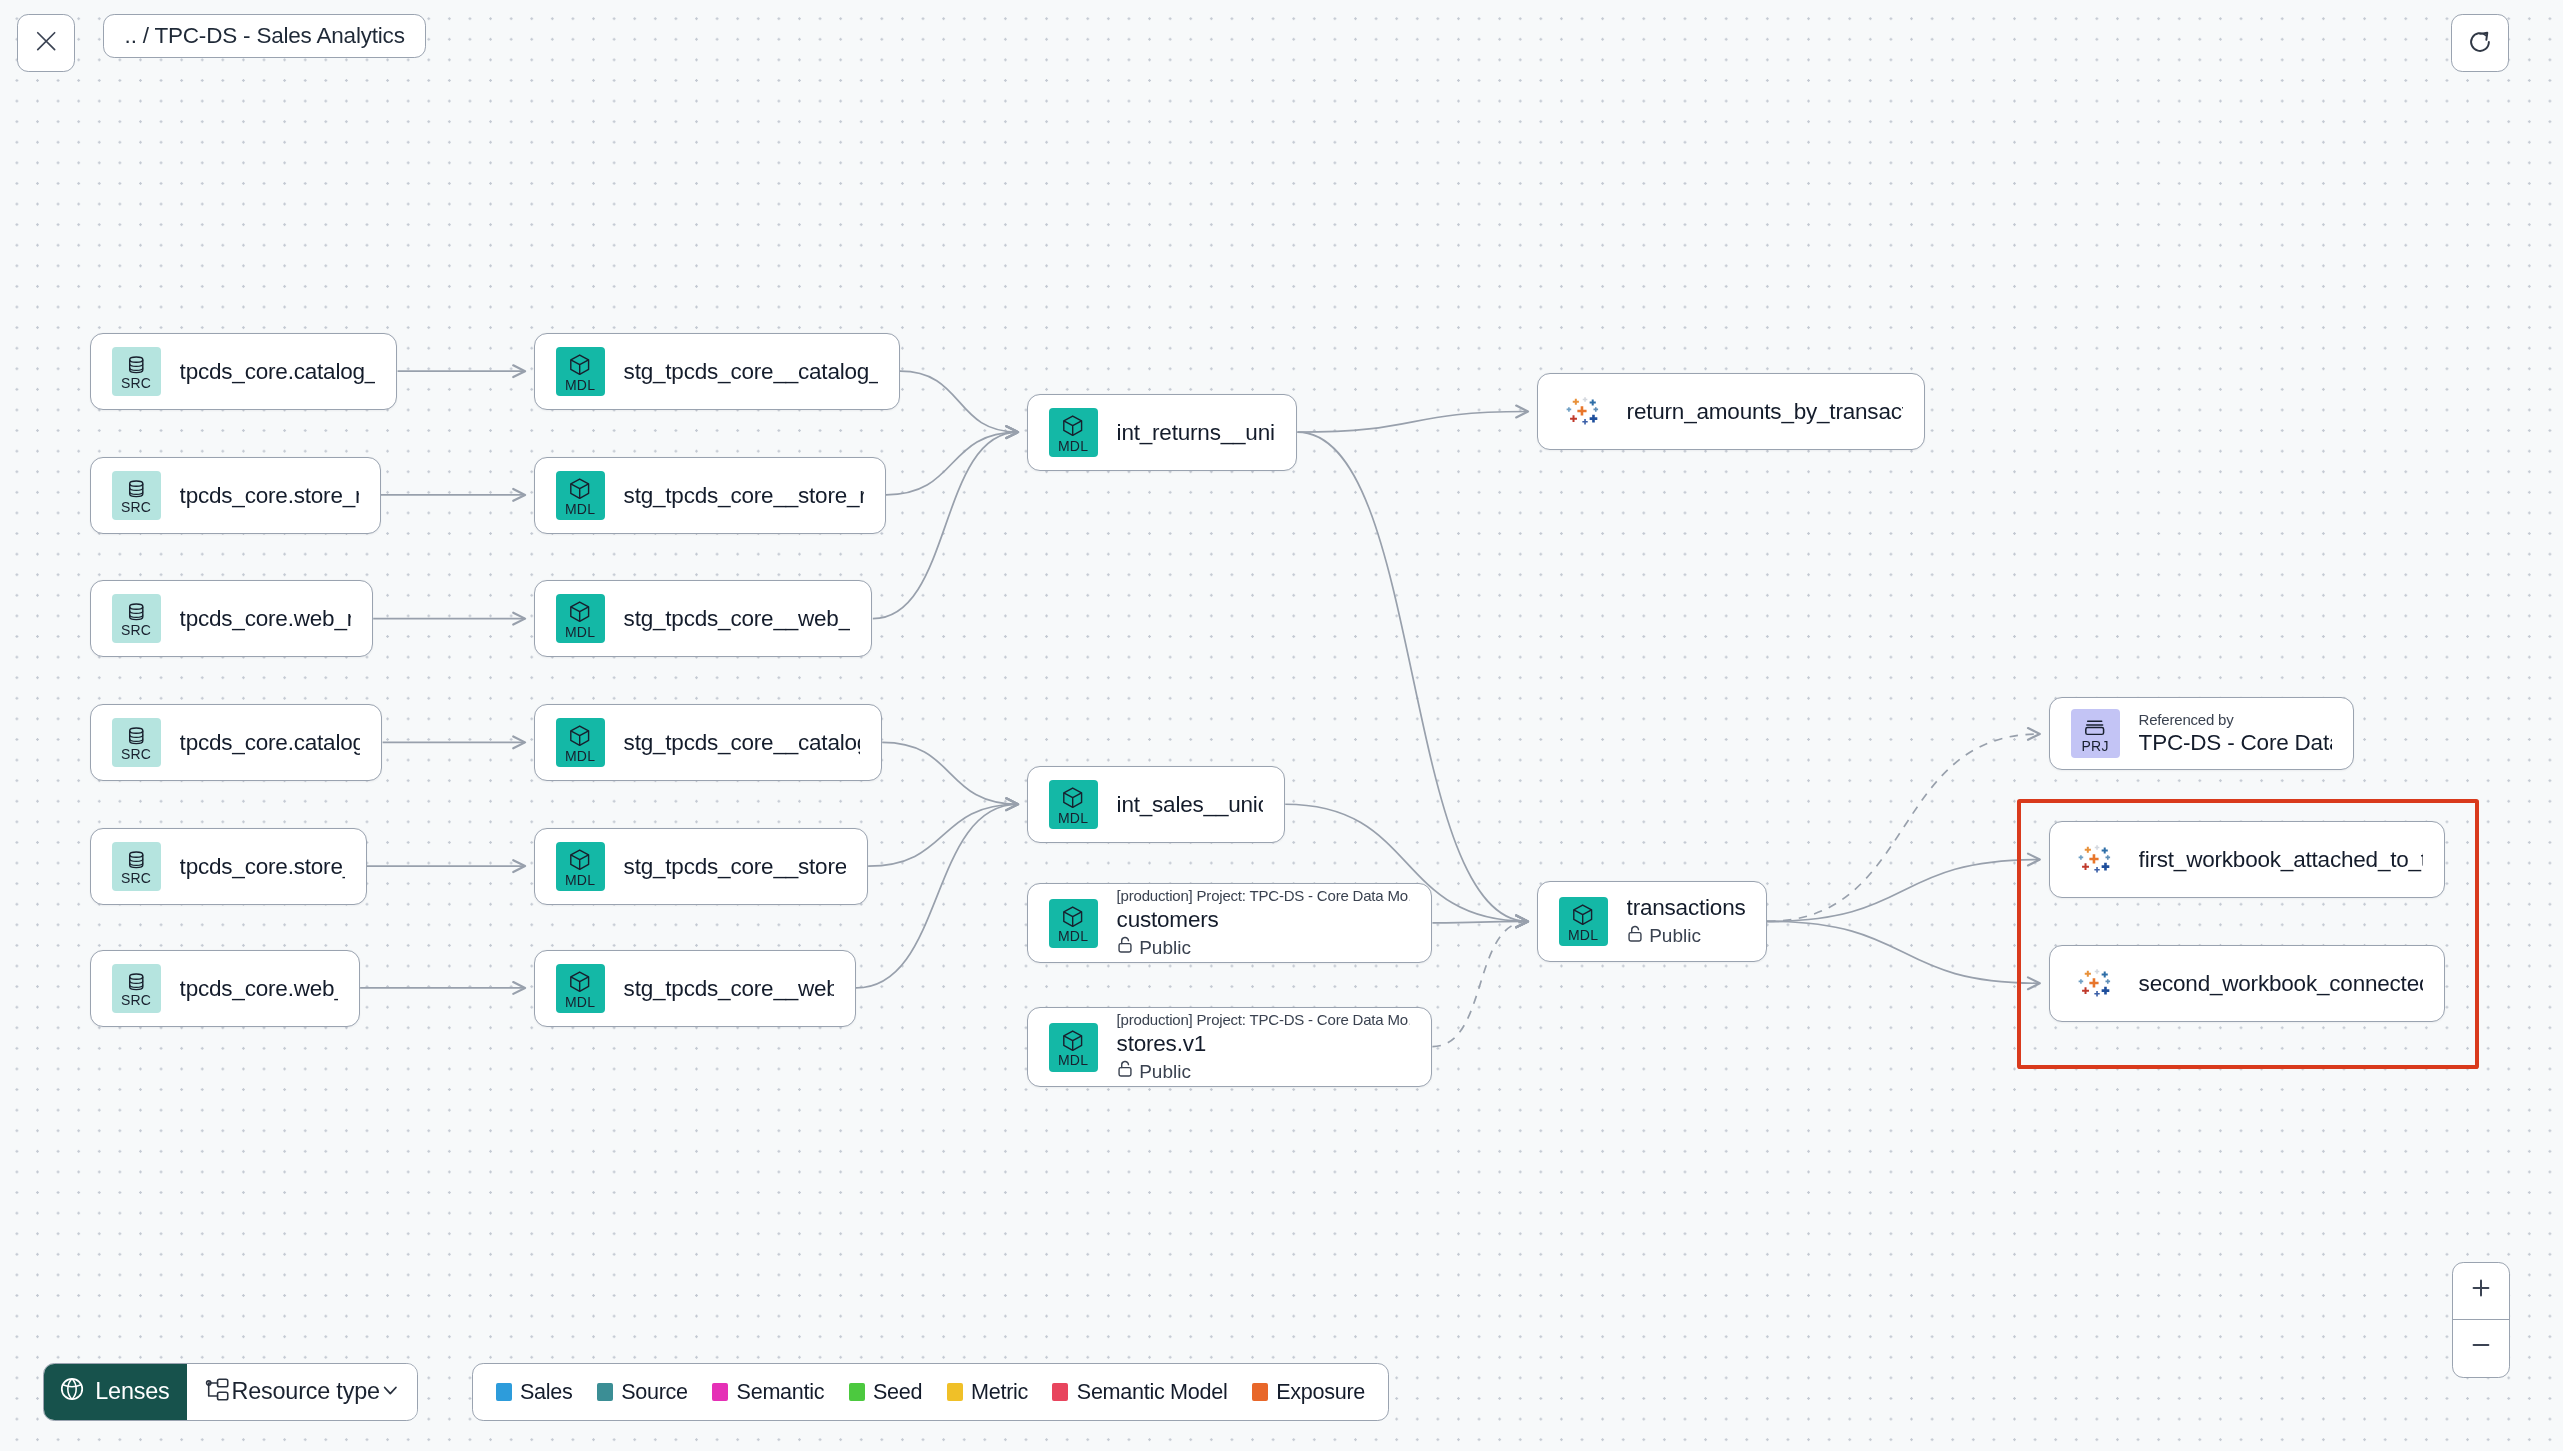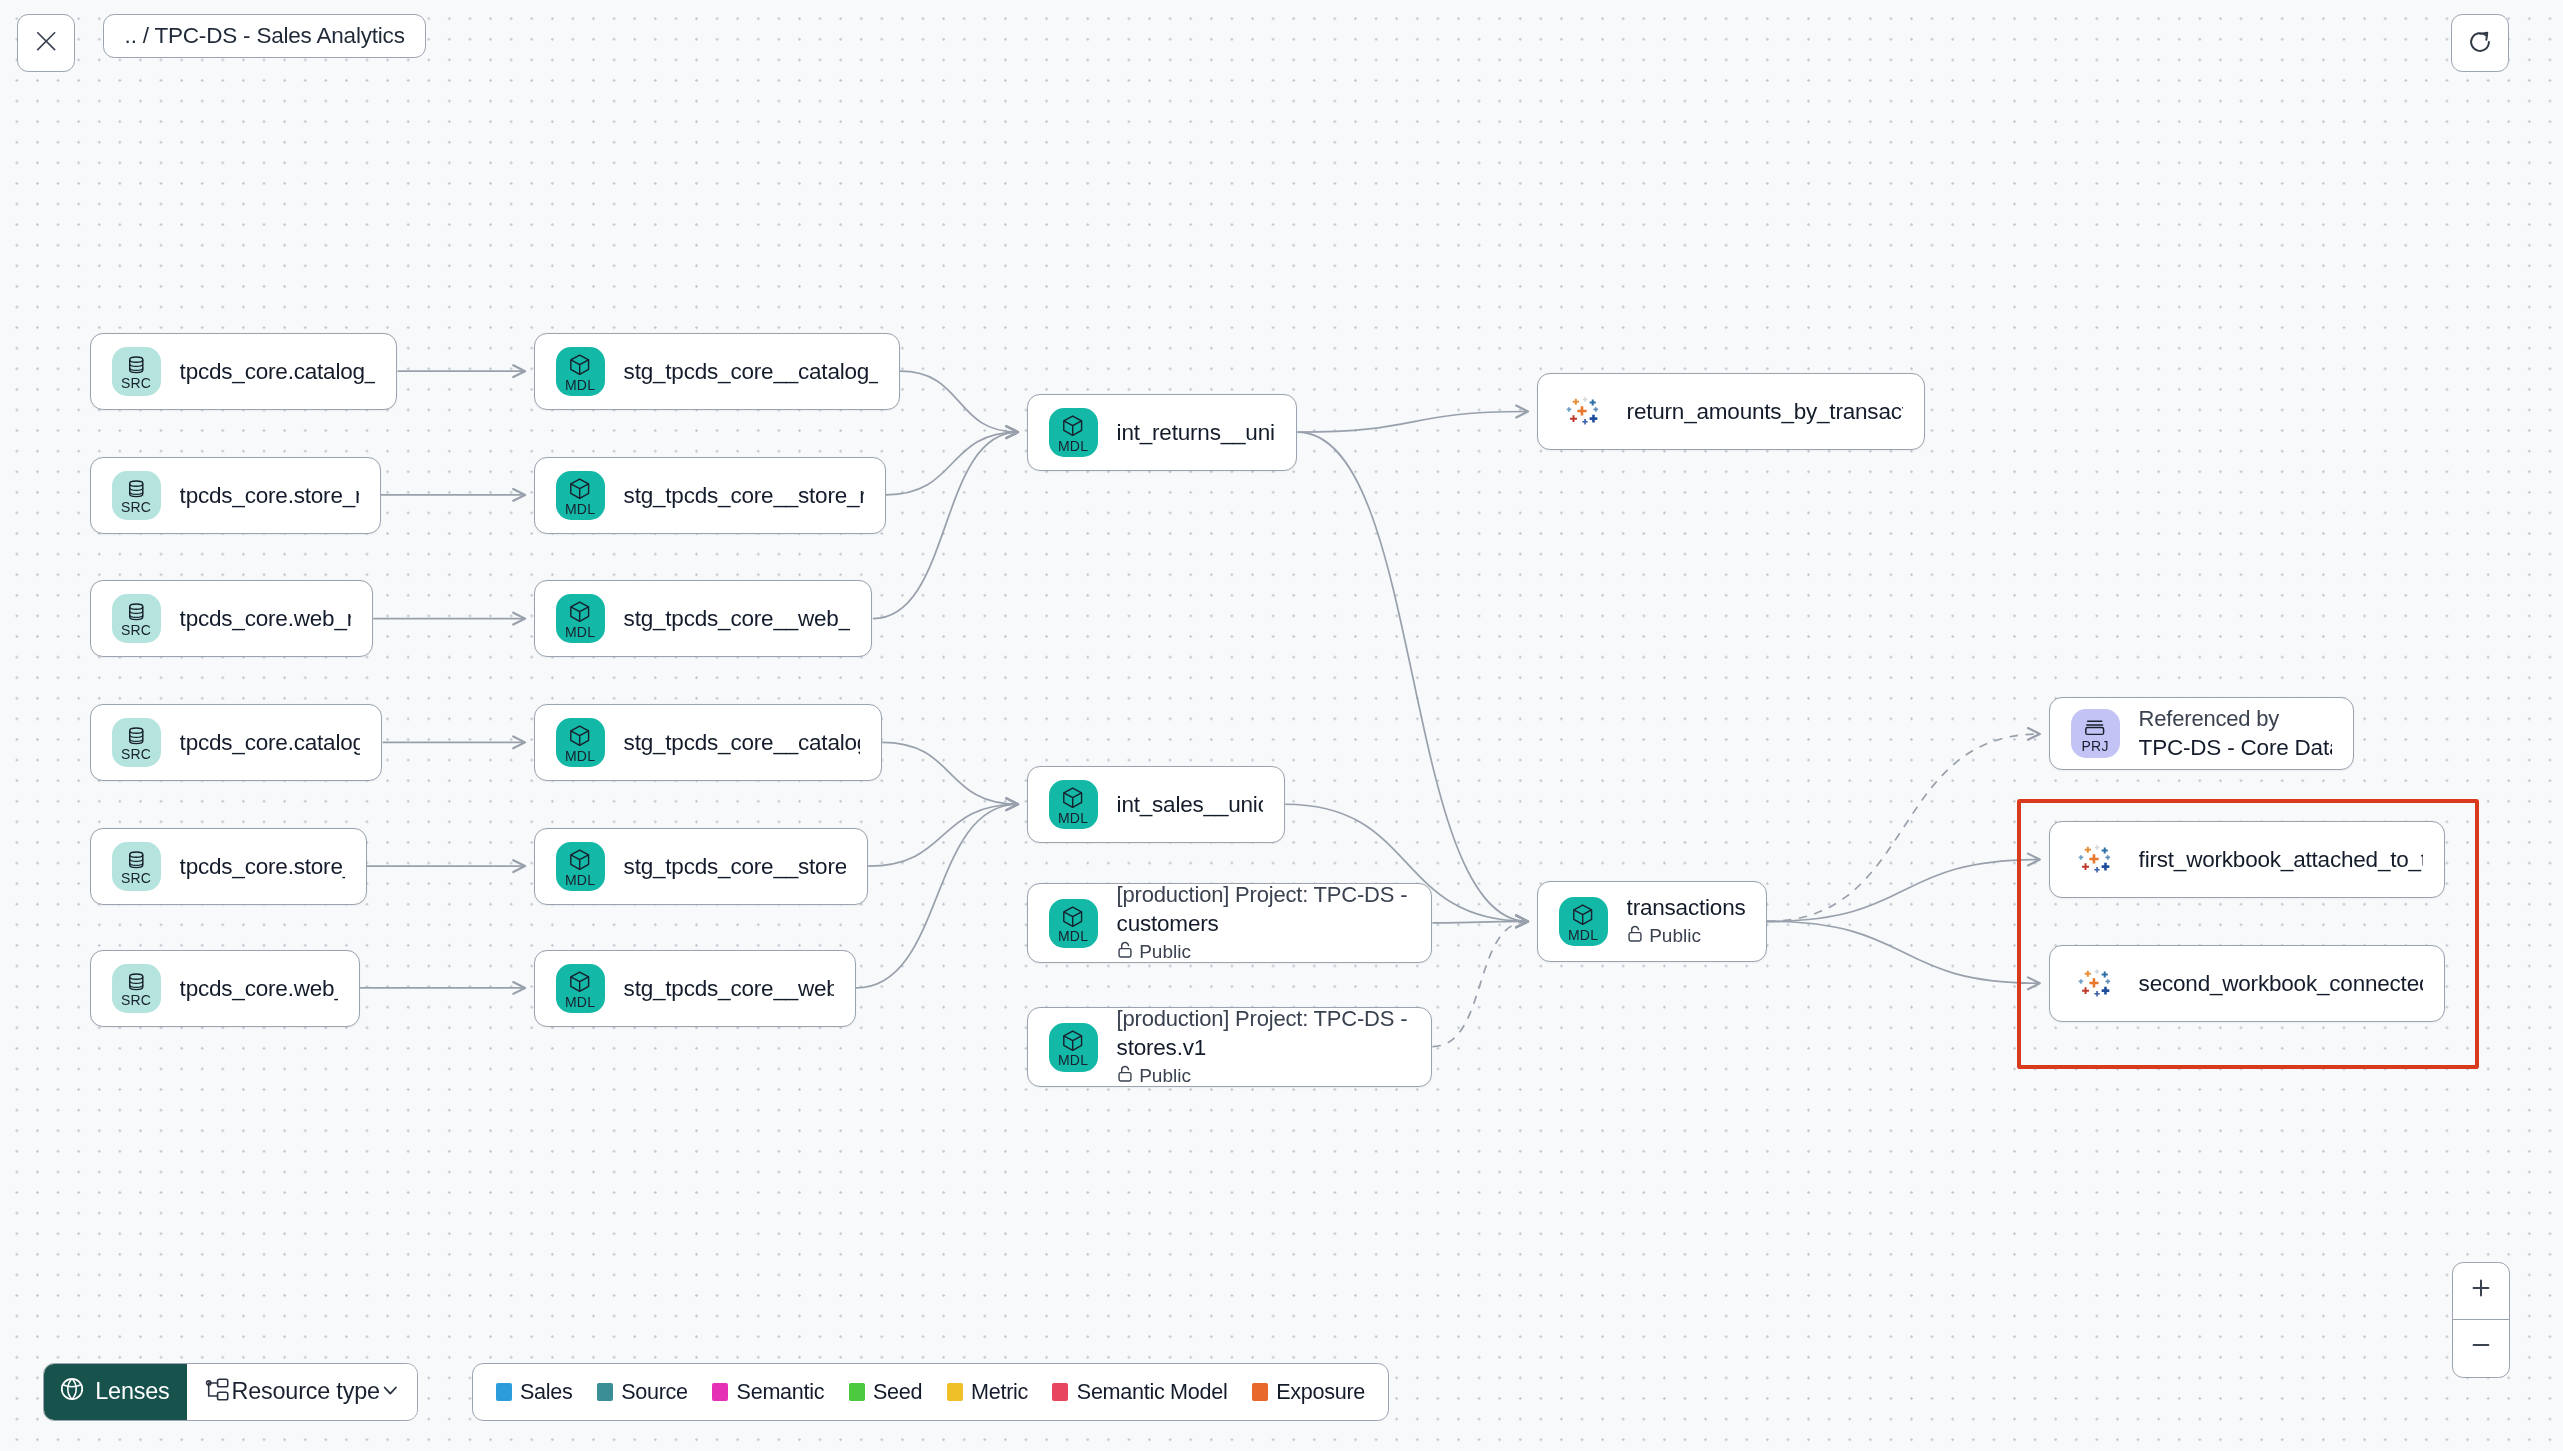--- a/index.html
+++ b/index.html
@@ -68,42 +68,42 @@
     border-radius: 13px;
     display: flex; align-items: center;
     padding: 0 20.6px;
     z-index: 10;
     cursor: pointer;
     box-shadow: 0 0.9px 1.9px rgba(20,28,43,0.05);
   }
   .node .badge {
     flex: 0 0 auto;
     width: 49px; height: 49px;
-    border-radius: 15px;
+    border-radius: 4px;
     display: flex; flex-direction: column;
     align-items: center; justify-content: center;
     margin-right: 19px;
   }
   .node .badge .bsvg { display:flex; line-height:0; margin-top:1.9px; }
   .node .badge .btxt {
     font-size: 14px; font-weight: 500; color: #18202e;
     letter-spacing: 0.2px; margin-top: 0.9px; line-height: 1;
   }
   .badge.src { background: #b5e4df; }
   .badge.mdl { background: #14b8a6; }
   .badge.prj { background: #c3c4f5; }
   .badge.exp { background: transparent; }
 
   .node .labels { display: flex; flex-direction: column; justify-content: center; min-width: 0; }
   .node .l-main {
     font-size: 22.5px; color: #141c2b; letter-spacing: -0.2px;
     white-space: nowrap; overflow: hidden;
   }
   .node .l-proj {
-    font-size: 22px; color: #3a4250; letter-spacing: -0.2px;
+    font-size: 15px; color: #3a4250; letter-spacing: -0.2px;
     white-space: nowrap; overflow: hidden; margin-bottom: 2.8px;
   }
   .node .l-access {
     display: flex; align-items: center; gap: 6.6px;
     font-size: 19px; color: #3a4250; margin-top: 3.7px;
   }
   .node.tall { padding-top: 7.5px; padding-bottom: 7.5px; }
 
   
   #selection-box {

